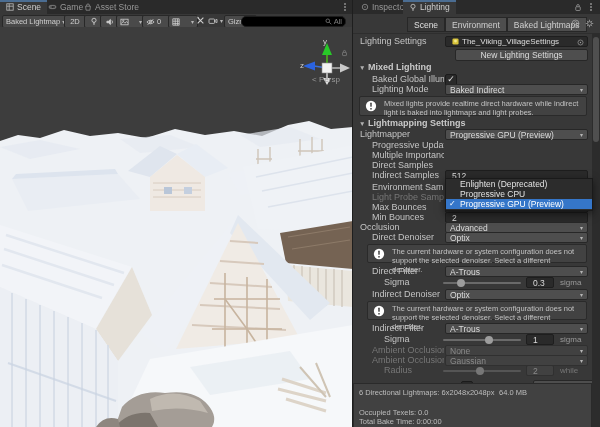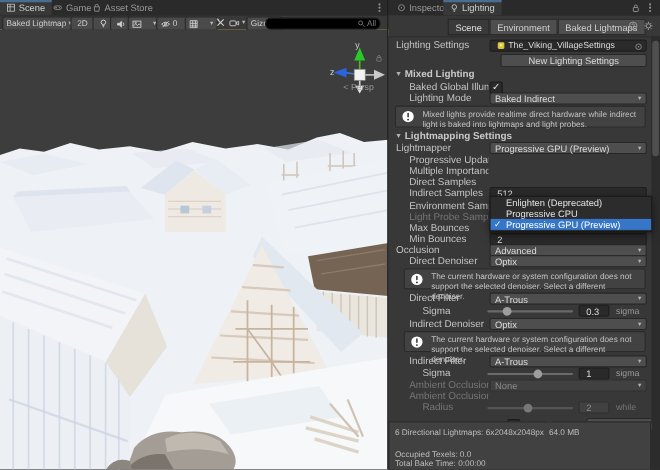--- a/index.html
+++ b/index.html
@@ -555,20 +555,24 @@
 
     <div class="prow dis" style="top:331px;">
       <span class="plabel lv1">Ambient Occlusion Den</span>
       <div class="vcol dd">
         <span>None</span>
         <span class="dd-arrow">▾</span>
       </div>
     </div>
     <div class="prow dis" style="top:341px;">
       <span class="plabel lv1">Ambient Occlusion Filt</span>
+      <div class="vcol dd">
+        <span>Gaussian</span>
+        <span class="dd-arrow">▾</span>
+      </div>
     </div>
     <div class="prow dis" style="top:351px;">
       <span class="plabel lv2">Radius</span>
       <div class="sl-track">
           <div class="sl-thumb" style="left:42%;"></div>
         </div>
       <div class="sl-num tf">
           <span>2</span>
         </div>
       <span class="sl-unit">while</span>

